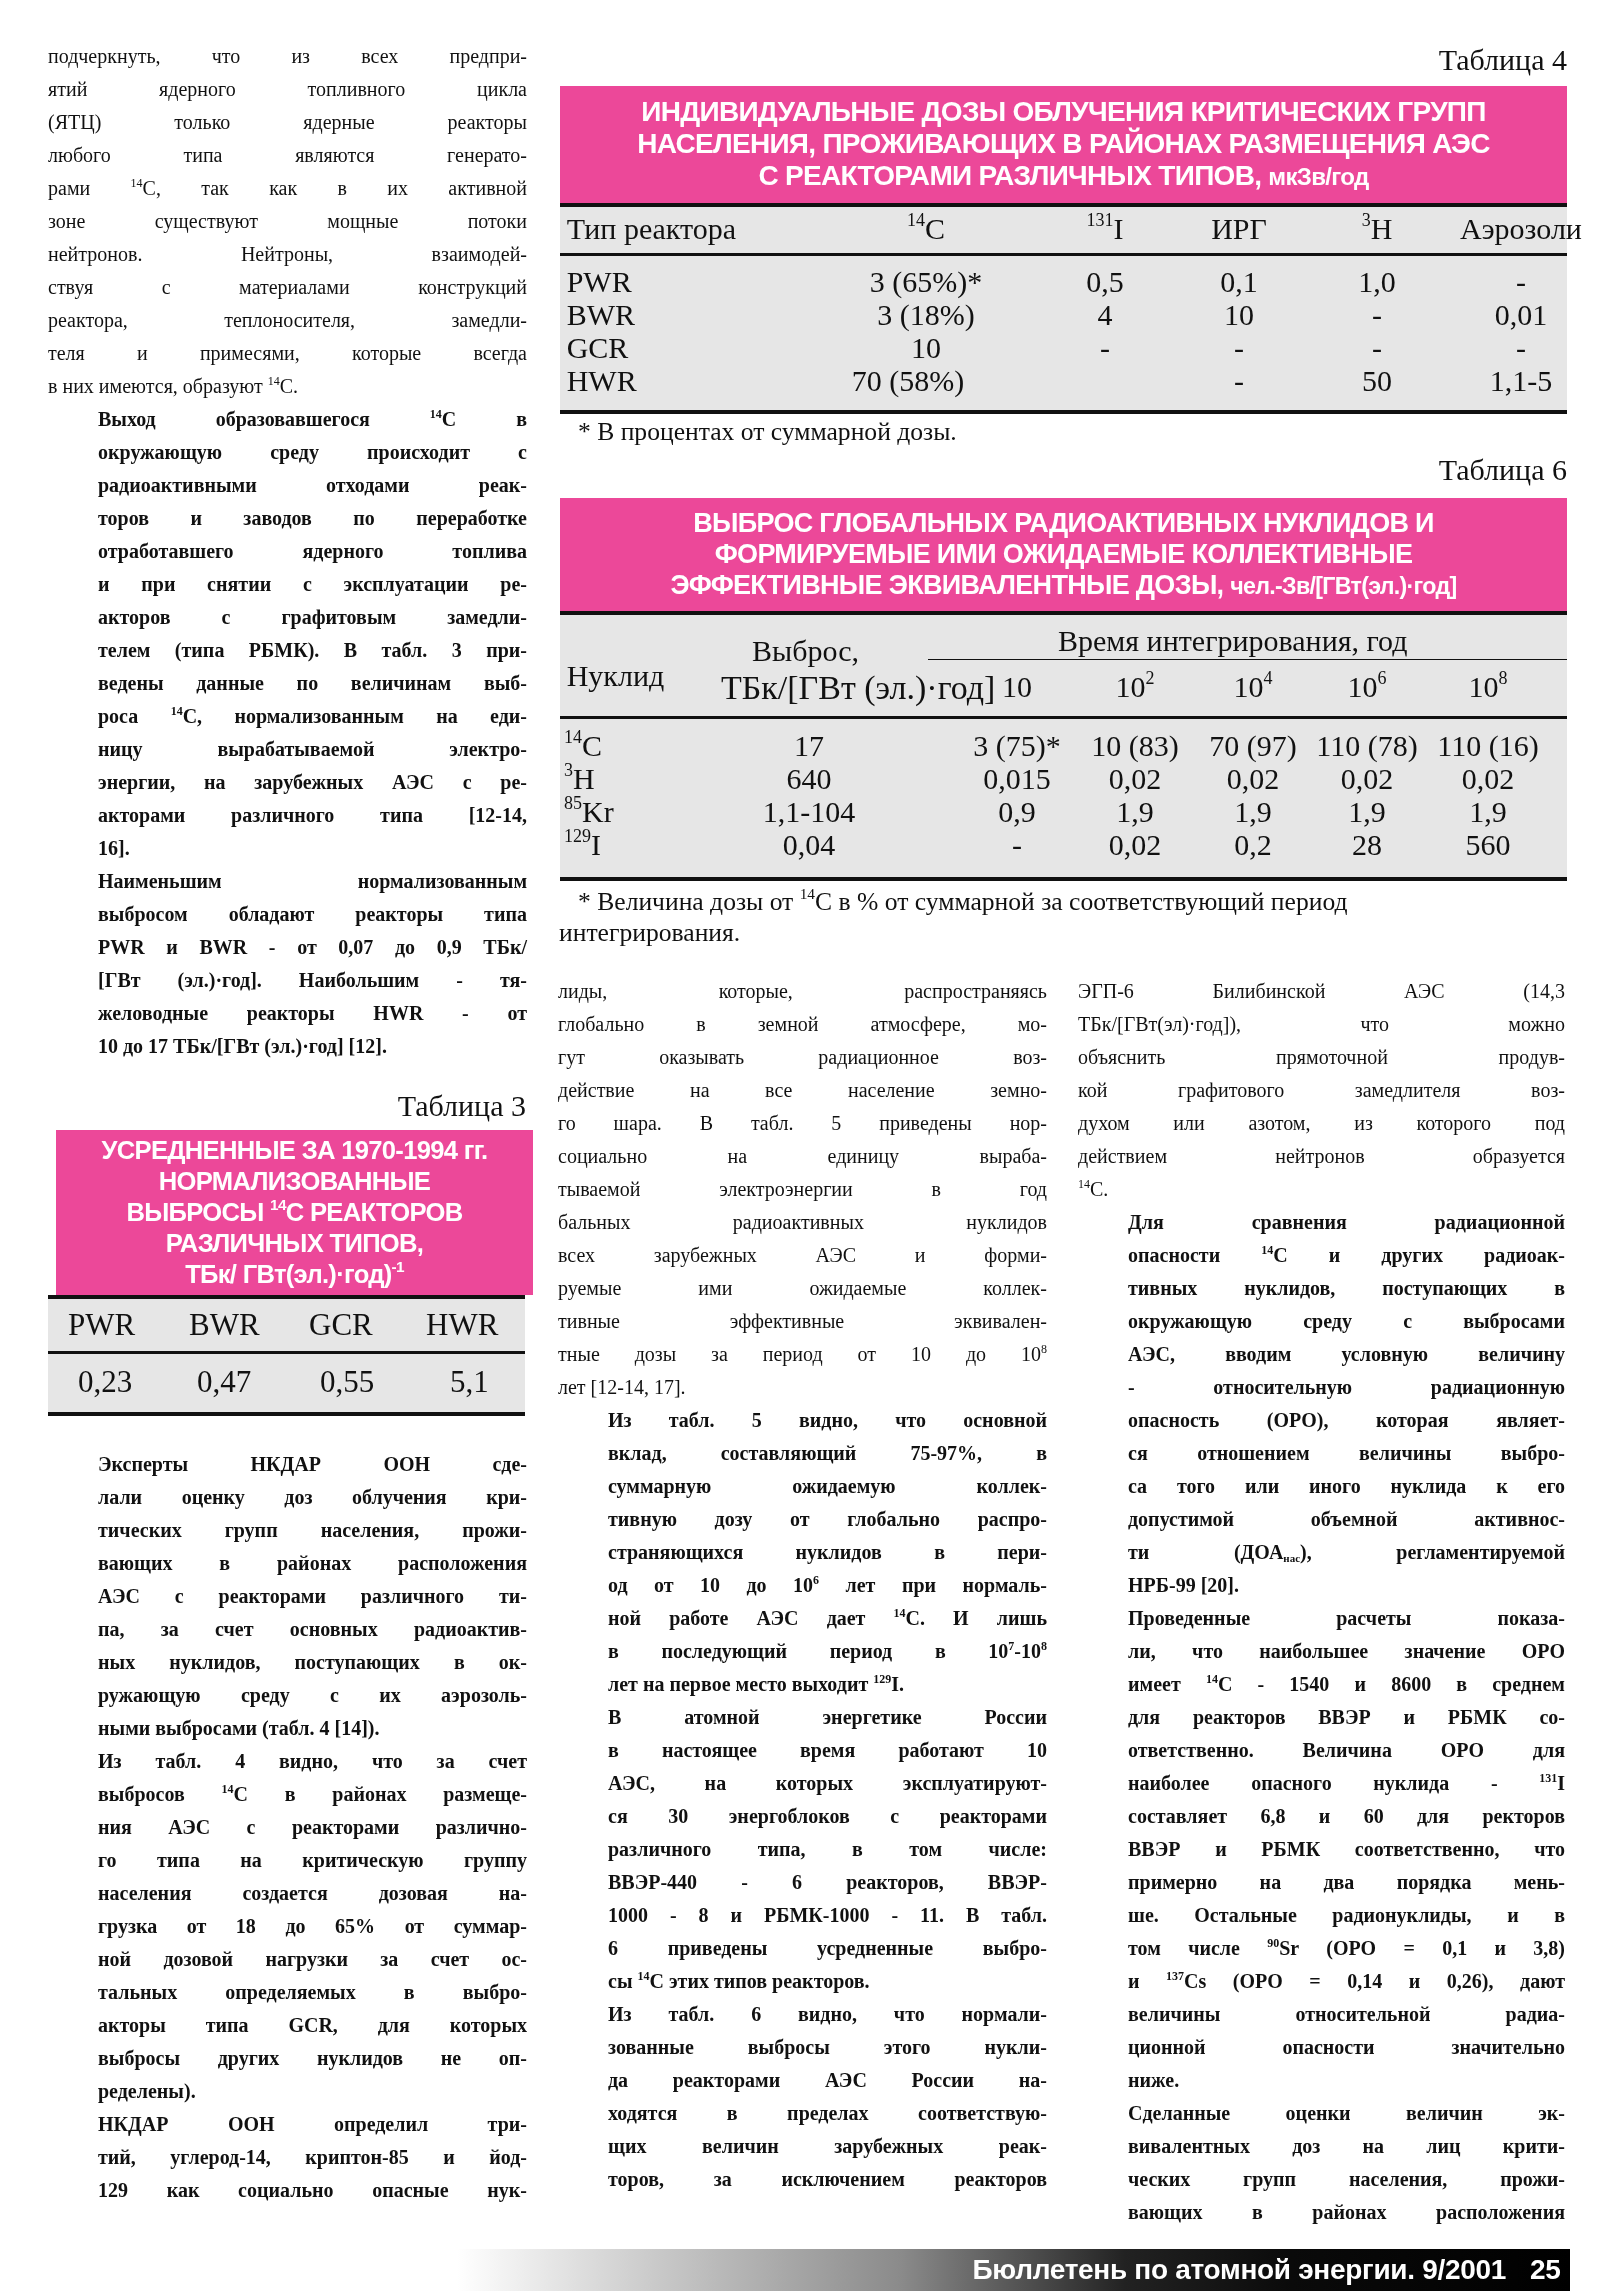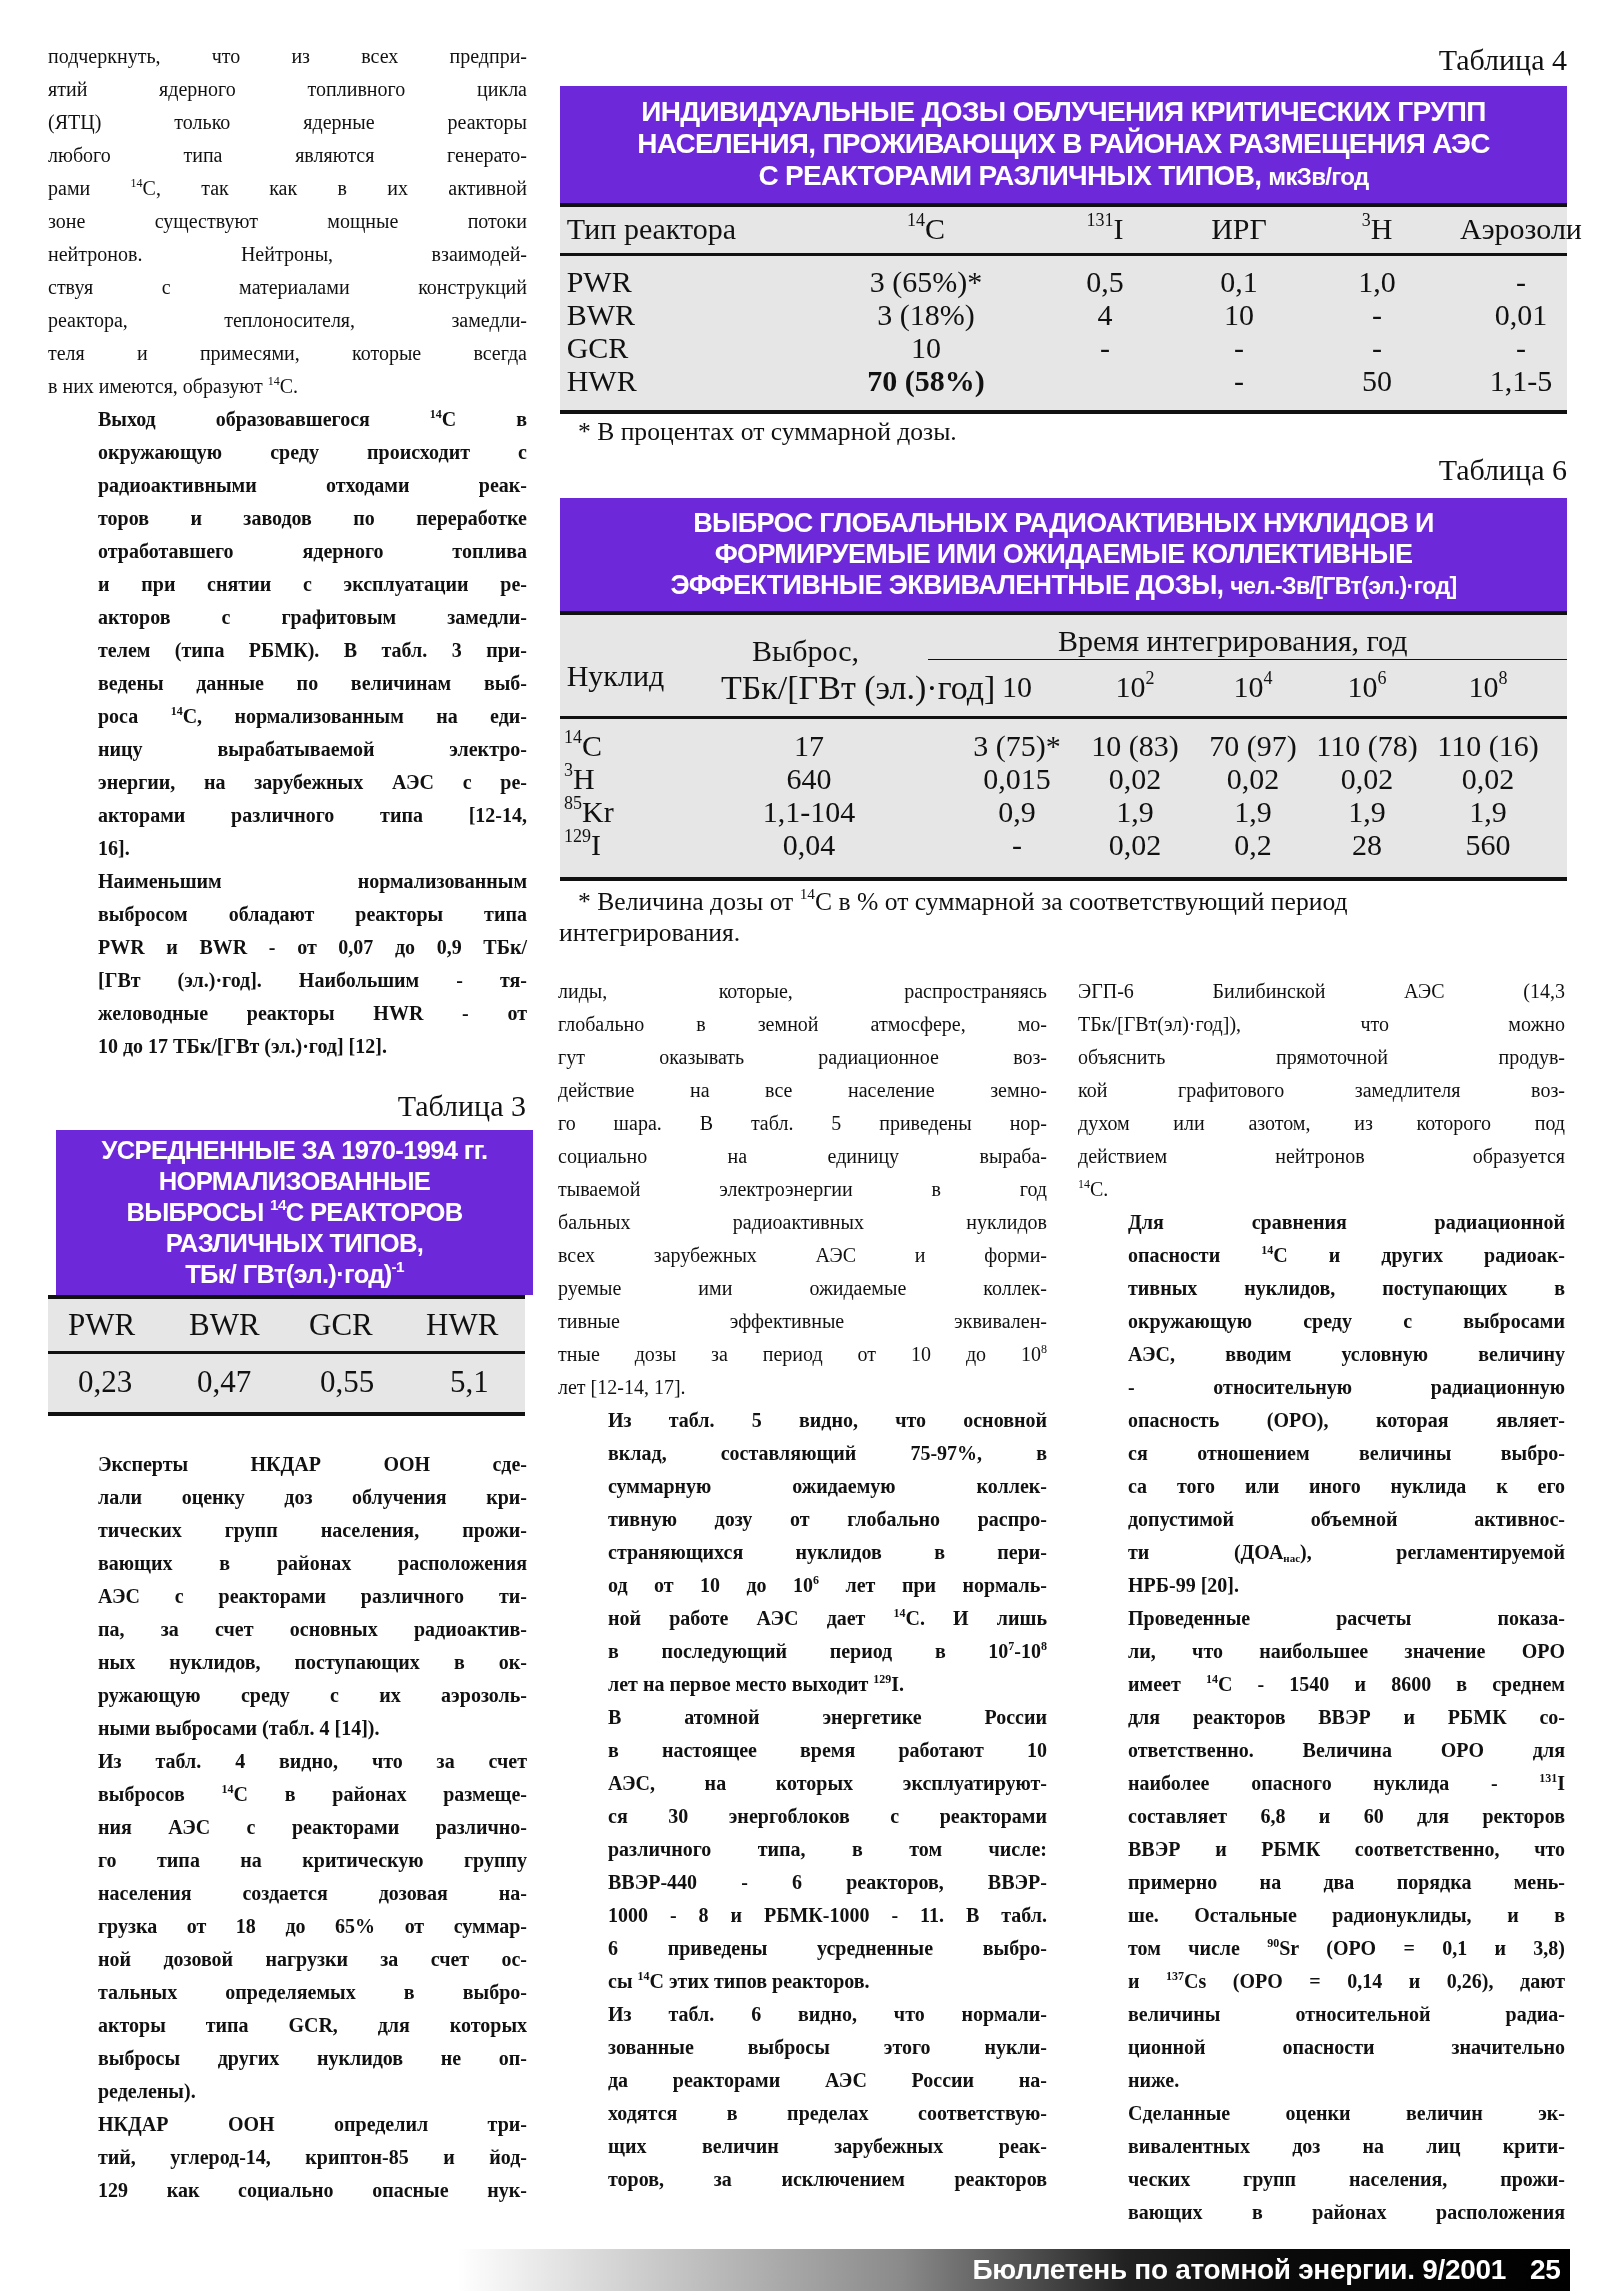--- a/index.html
+++ b/index.html
@@ -21,21 +21,21 @@
   #col-left { left: 48px; top: 40px; width: 479px; }
   #col-left-b { left: 48px; top: 1448px; width: 479px; }
   #col-mid { left: 558px; top: 975px; width: 489px; }
   #col-right { left: 1078px; top: 975px; width: 487px; }
 
   .tbl-label {
     position: absolute; font-size: 30px; line-height: 34px; text-align: right;
     font-family: "Liberation Serif", serif;
   }
   .tbl-head {
-    position: absolute; background: #6d28d9; color: #fff;
+    position: absolute; background: #ec4899; color: #fff;
     font-family: "Liberation Sans", "DejaVu Sans", sans-serif; font-weight: bold;
     text-align: center; letter-spacing: -0.7px;
     display: flex; flex-direction: column; justify-content: center;
   }
   .tbl-head .unit { font-size: 86%; }
   .tbl-body {
     position: absolute; background: #e6e6e6;
     border-top: 4px solid #111; border-bottom: 4px solid #111;
     font-family: "Liberation Serif", serif;
   }
@@ -191,21 +191,21 @@
       <div class="cell" style="top: 91px; left: 679px; transform: translateX(-50%);">10</div>
       <div class="cell" style="top: 91px; left: 817px; transform: translateX(-50%);">-</div>
       <div class="cell" style="top: 91px; left: 961px; transform: translateX(-50%);">0,01</div>
       <div class="cell" style="top: 124px; left: 6.7px;">GCR</div>
       <div class="cell" style="top: 124px; left: 366px; transform: translateX(-50%);">10</div>
       <div class="cell" style="top: 124px; left: 545px; transform: translateX(-50%);">-</div>
       <div class="cell" style="top: 124px; left: 679px; transform: translateX(-50%);">-</div>
       <div class="cell" style="top: 124px; left: 817px; transform: translateX(-50%);">-</div>
       <div class="cell" style="top: 124px; left: 961px; transform: translateX(-50%);">-</div>
       <div class="cell" style="top: 157px; left: 6.7px;">HWR</div>
-      <div class="cell" style="top: 157px; left: 366px; transform: translateX(-50%); font-weight: bold;">70 (58%)</div>
+      <div class="cell" style="top: 157px; left: 348px; transform: translateX(-50%);">70 (58%)</div>
       <div class="cell" style="top: 157px; left: 679px; transform: translateX(-50%);">-</div>
       <div class="cell" style="top: 157px; left: 817px; transform: translateX(-50%);">50</div>
       <div class="cell" style="top: 157px; left: 961px; transform: translateX(-50%);">1,1-5</div>
     </div>
 </div>
 <div class="footnote" style="left:578px;top:416px;">* В процентах от суммарной дозы.</div>
 
 <div id="t5-label" class="tbl-label">Таблица 6</div>
 <div id="t5-head" class="tbl-head">
   <div>ВЫБРОС ГЛОБАЛЬНЫХ РАДИОАКТИВНЫХ НУКЛИДОВ И</div>

